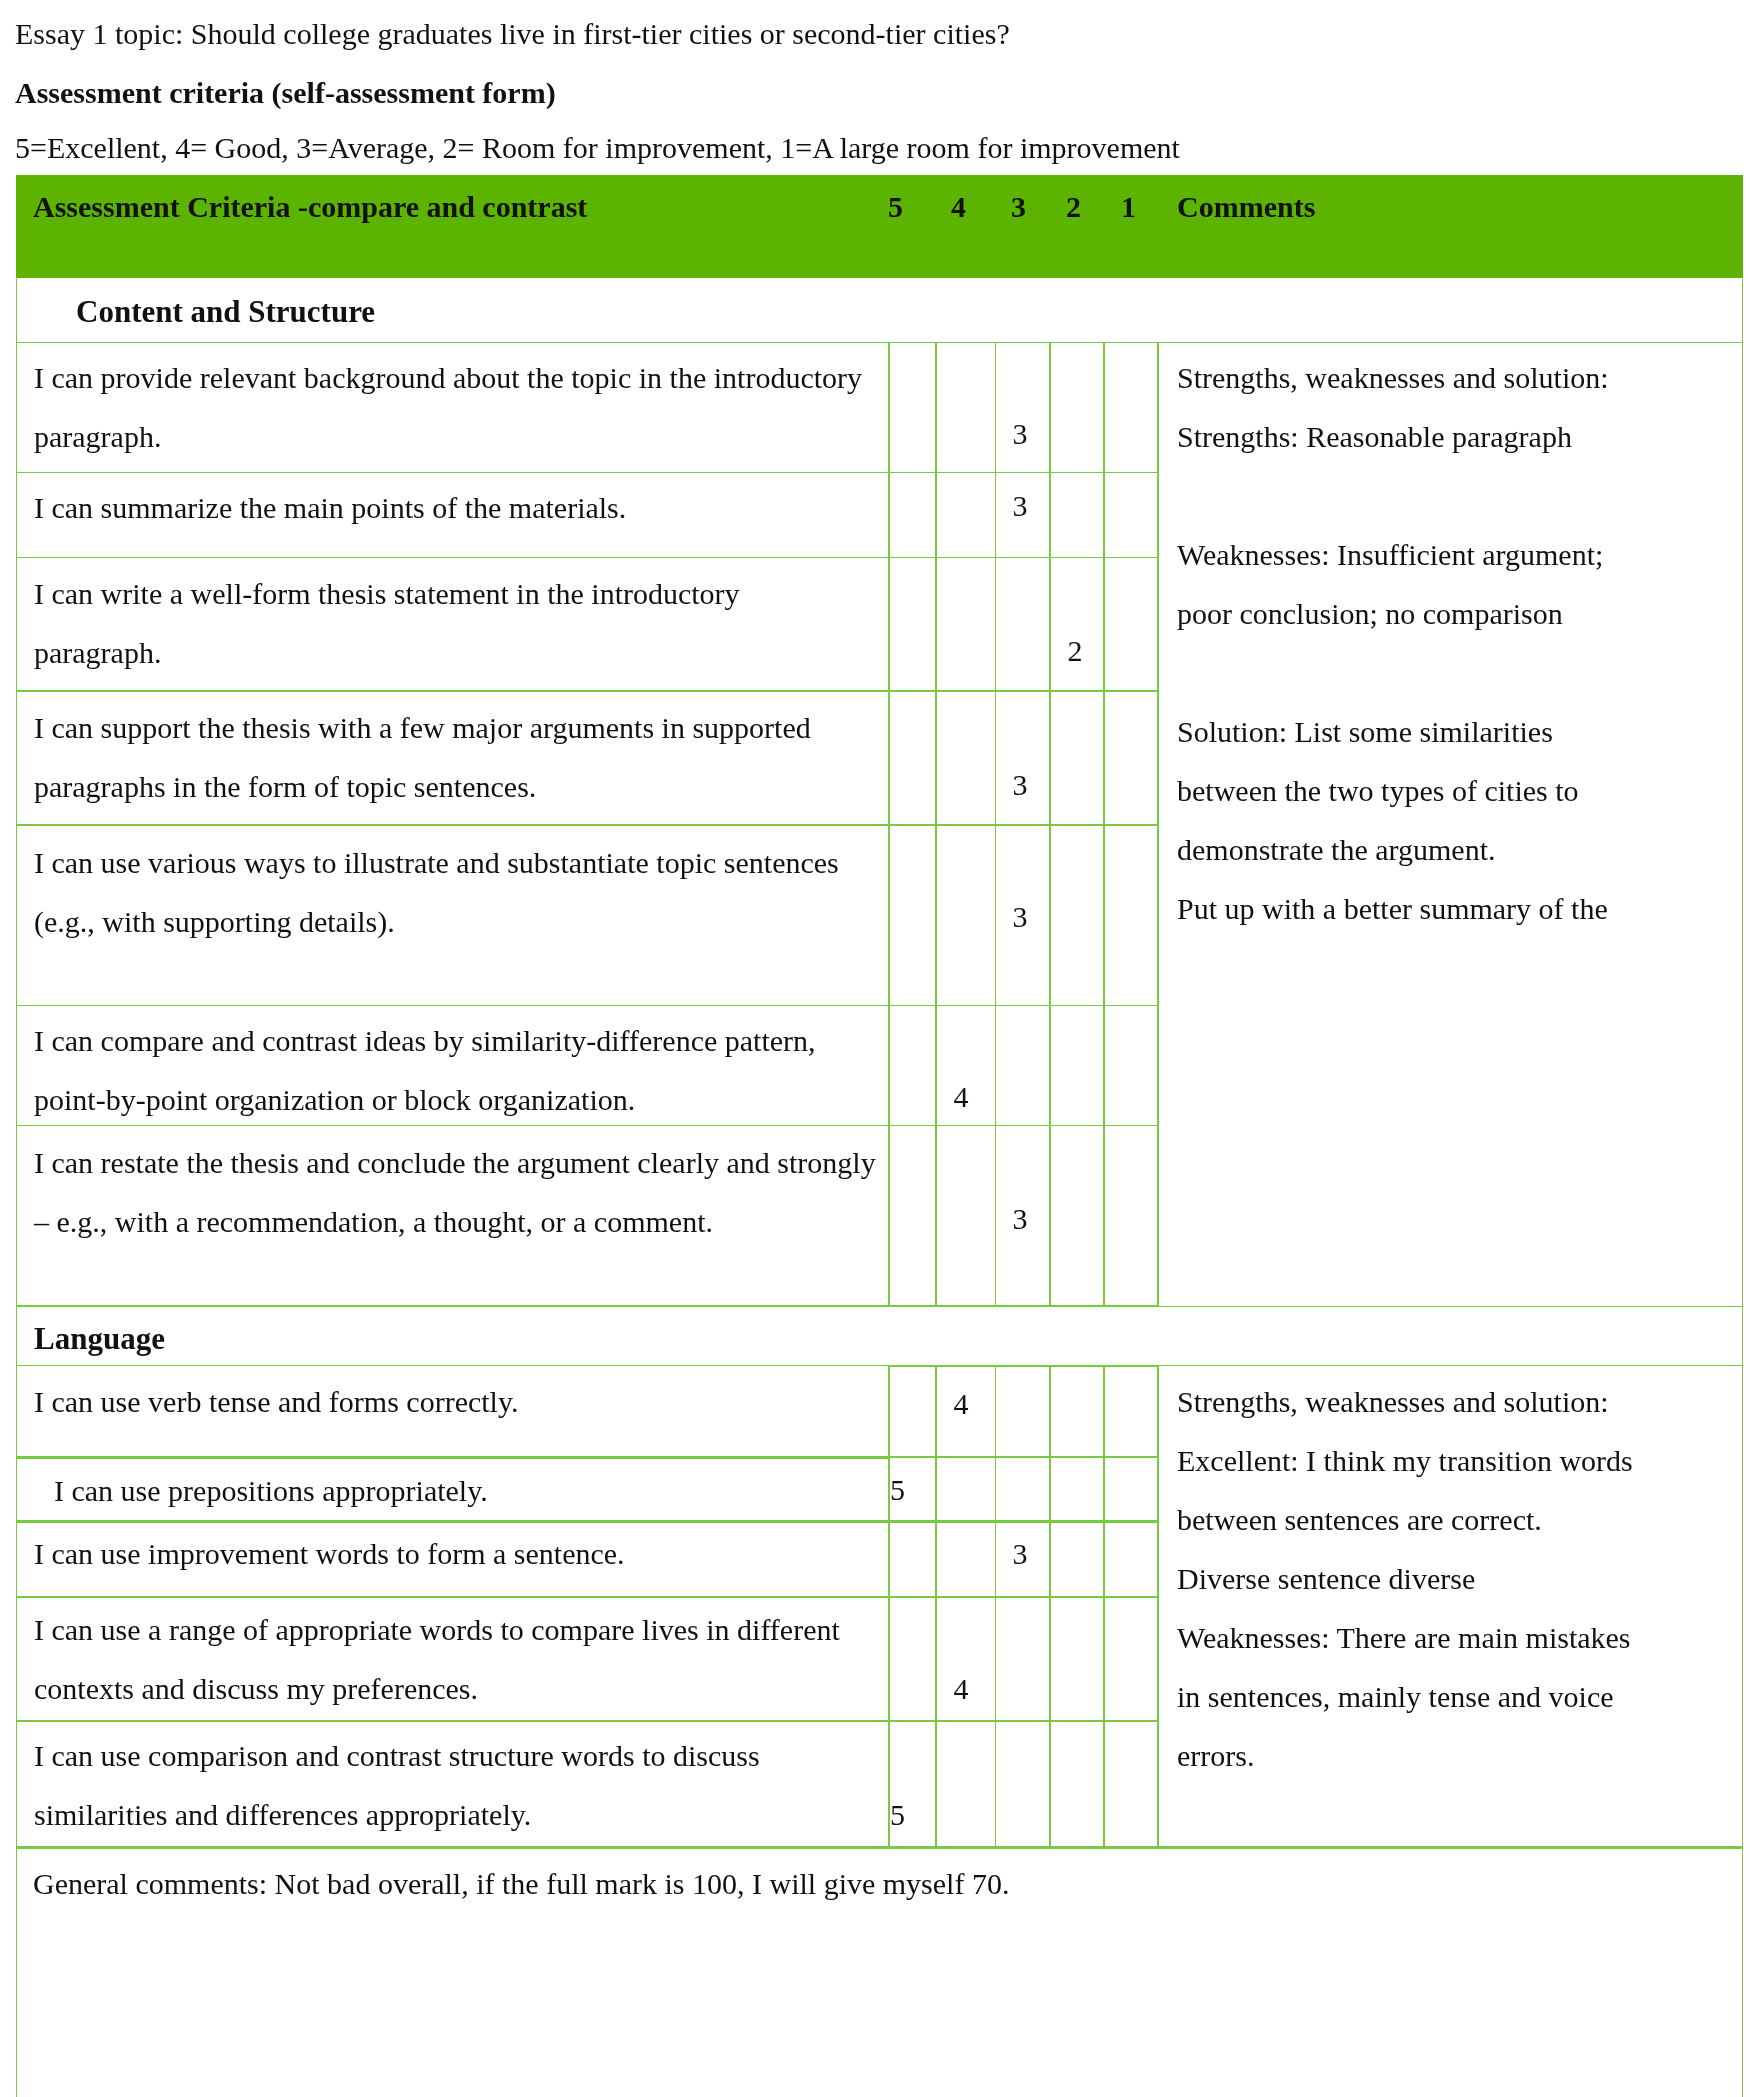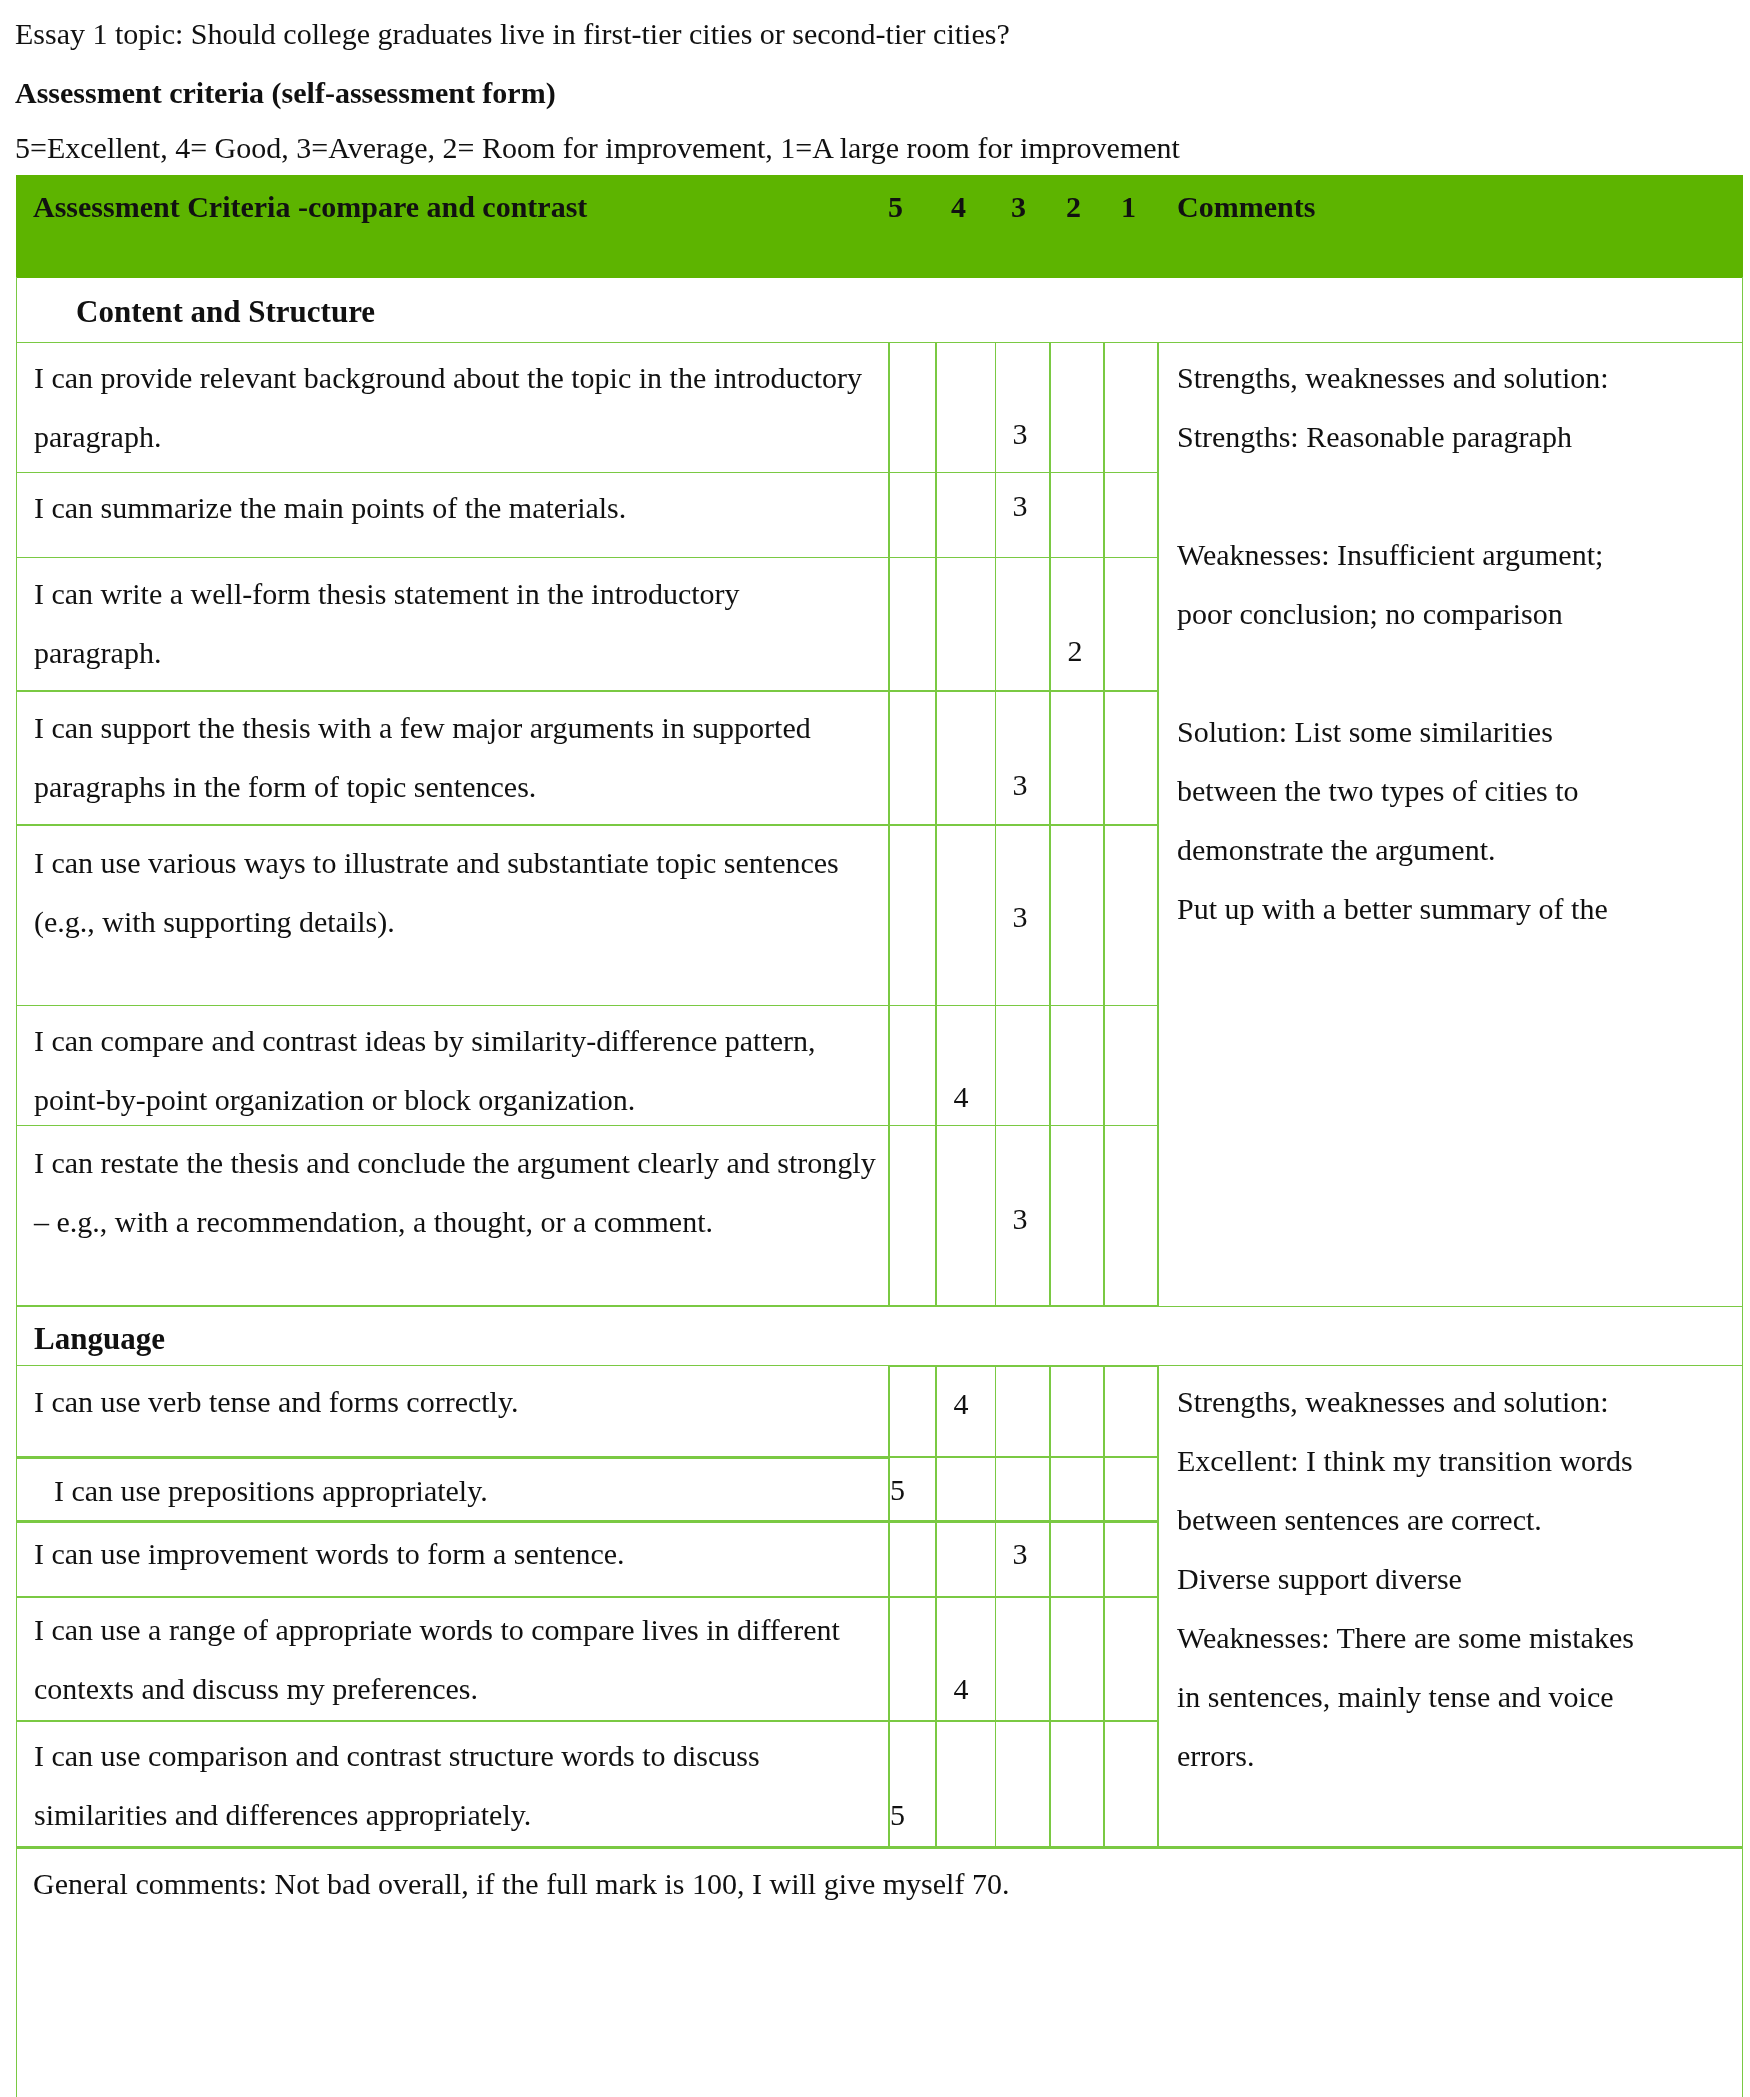--- a/index.html
+++ b/index.html
@@ -160,21 +160,21 @@
 <div class="score" style="left:944px;top:1389px;width:34px;">4</div>
 <div class="score" style="left:890px;top:1475px;width:21px;text-align:left;">5</div>
 <div class="score" style="left:1003px;top:1539px;width:34px;">3</div>
 <div class="score" style="left:944px;top:1674px;width:34px;">4</div>
 <div class="score" style="left:890px;top:1800px;width:21px;text-align:left;">5</div>
 
 <div class="cmt" style="left:1177px;top:1372px;">
   <div>Strengths, weaknesses and solution:</div>
   <div>Excellent: I think my transition words</div>
   <div>between sentences are correct.</div>
-  <div>Diverse support diverse</div>
-  <div>Weaknesses: There are some mistakes</div>
+  <div>Diverse sentence diverse</div>
+  <div>Weaknesses: There are main mistakes</div>
   <div>in sentences, mainly tense and voice</div>
   <div>errors.</div>
 </div>
 
 <div class="cell" style="left:16.4px;top:1846px;width:1727px;height:280px;border-top:3.4px solid #7ac943;border-bottom:2.9px solid #7ac943;"></div>
 <div class="line" style="left:33px;top:1869px;">General comments: Not bad overall, if the full mark is 100, I will give myself 70.</div>
 
 
 </body></html>

